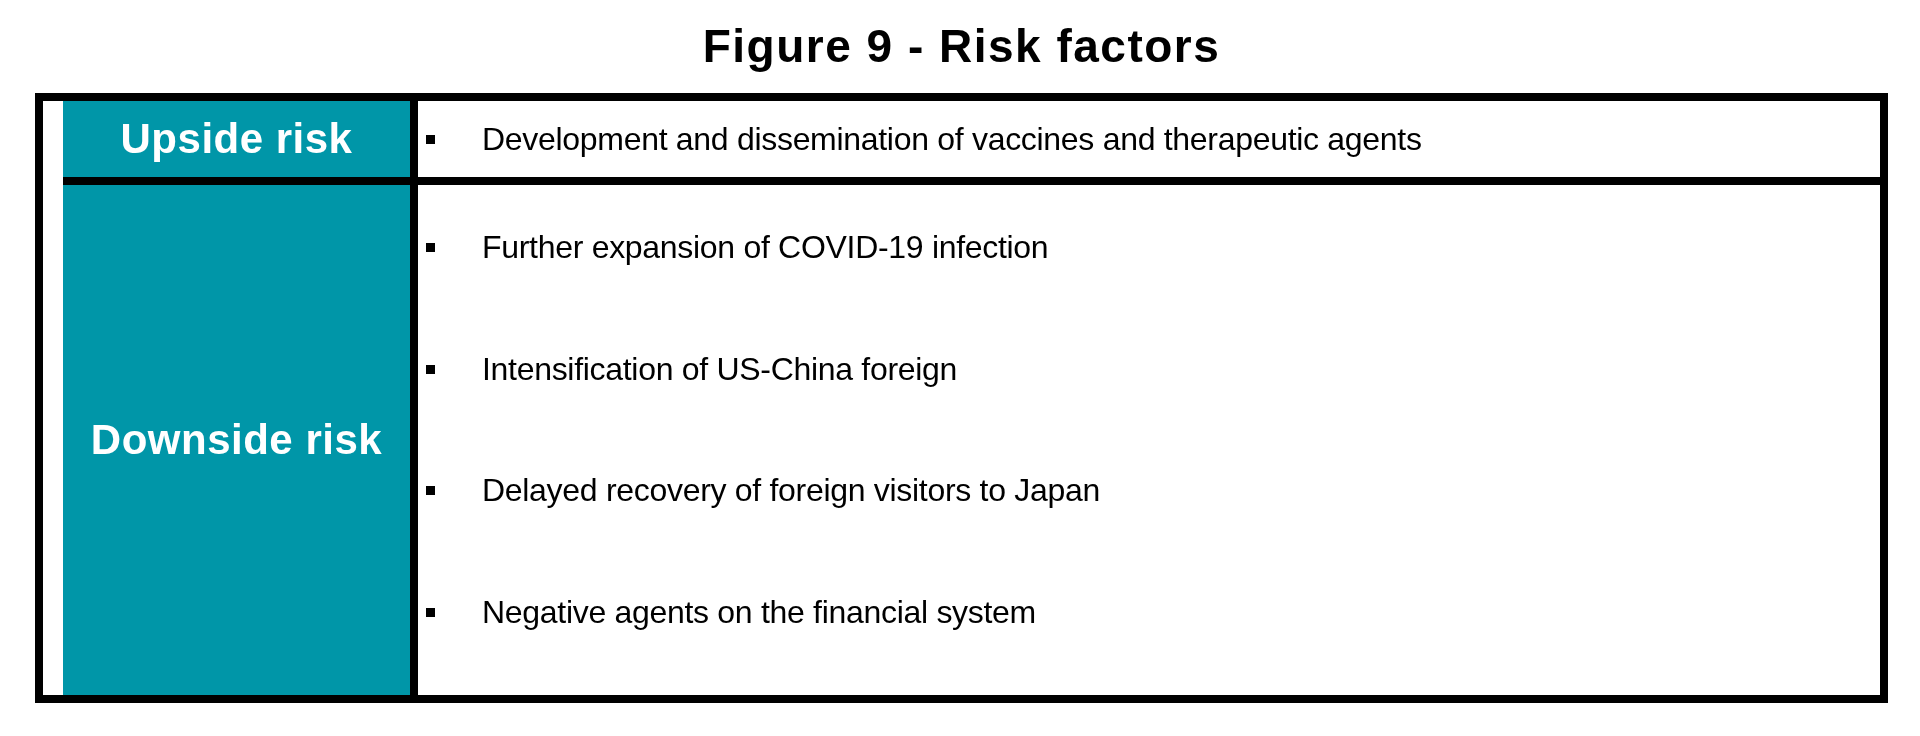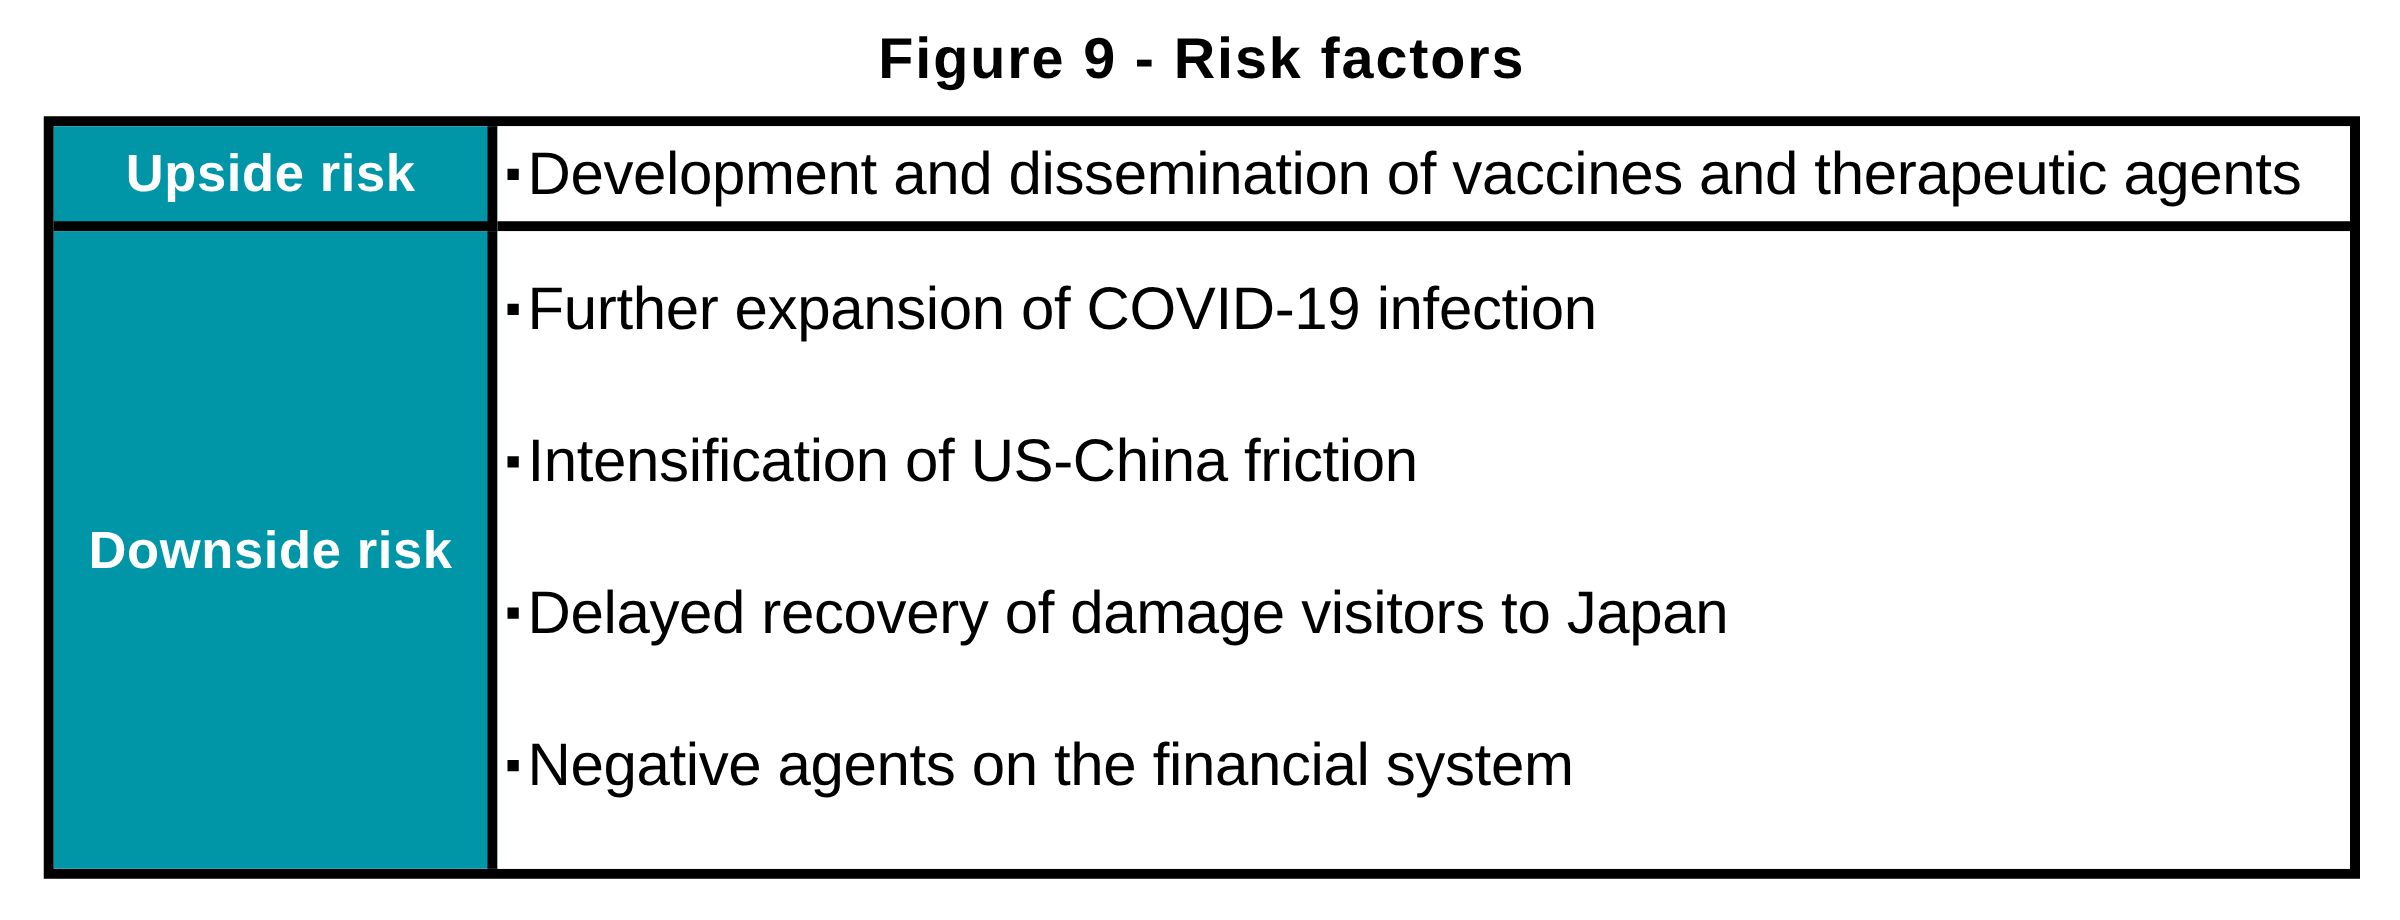--- a/index.html
+++ b/index.html
@@ -39,20 +39,21 @@
     position: absolute;
     left: 35px;
     top: 93px;
     width: 1853px;
     height: 610px;
     border: 8px solid var(--border);
     display: grid;
     grid-template-columns: 355px 1fr;
     grid-template-rows: 84px 1fr;
     background: var(--background);
+    padding-left: 20px;
   }
 
   .label-cell {
     background: var(--teal);
     border-right: 8px solid var(--border);
     display: flex;
     align-items: center;
     justify-content: center;
     color: var(--label_text);
     font-size: 42px;
@@ -71,23 +72,24 @@
   .content-cell.multi {
     justify-content: space-around;
     padding-top: 2px;
     padding-bottom: 22px;
     text-align: center;
   }
 
   .risk-item {
     display: flex;
     align-items: center;
-    font-size: 48px;
+    font-size: 32px;
     letter-spacing: -0.3px;
     white-space: nowrap;
+    gap: 40px;
   }
   .bullet {
     display: inline-block;
     width: 9px;
     height: 9px;
     background: var(--text);
     margin-right: 7px;
     flex: 0 0 auto;
   }
 </style>
@@ -113,26 +115,26 @@
 
     <div class="content-cell multi">
 
       <div class="risk-item">
         <span class="bullet"></span>
         <span>Further expansion of COVID-19 infection</span>
       </div>
 
       <div class="risk-item">
         <span class="bullet"></span>
-        <span>Intensification of US-China friction</span>
+        <span>Intensification of US-China foreign</span>
       </div>
 
       <div class="risk-item">
         <span class="bullet"></span>
-        <span>Delayed recovery of damage visitors to Japan</span>
+        <span>Delayed recovery of foreign visitors to Japan</span>
       </div>
 
       <div class="risk-item">
         <span class="bullet"></span>
         <span>Negative agents on the financial system</span>
       </div>
 
 
 
     </div>

